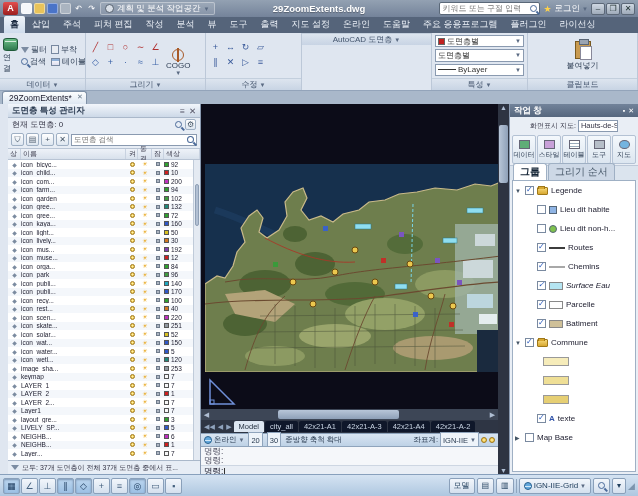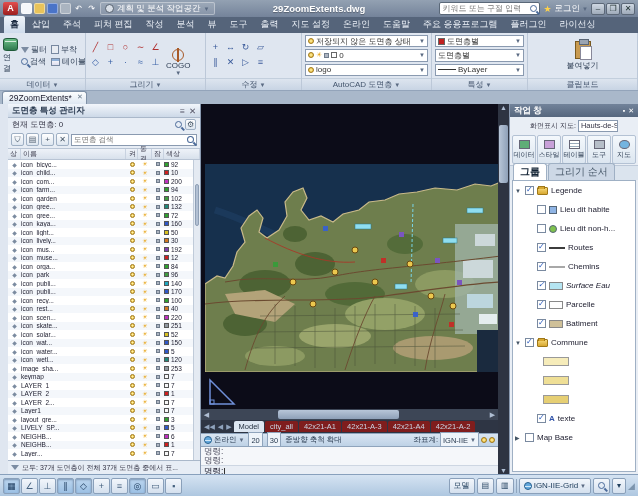--- a/index.html
+++ b/index.html
@@ -110,21 +110,21 @@
   #center { flex:1; display:flex; flex-direction:column; min-width:0; }
   #canvas { flex:1; background:#0c0c18; position:relative; overflow:hidden; }
   #mapimg { position:absolute; left:4px; top:60px; width:296px; height:208px; }
   #ucs { position:absolute; left:6px; bottom:2px; }
   .hscroll { height:11px; background:#3d4656; display:flex; align-items:center; color:#aebdd2; font-size:7px; }
   .scr-btn { width:11px; text-align:center; }
   .hs-track { flex:1; position:relative; height:100%; }
   .hs-thumb { position:absolute; left:24%; width:44%; top:1px; bottom:1px; background:linear-gradient(#b8c6d8,#8ea0b8); border-radius:2px; }
   .ltabs { height:13px; background:#2e3544; display:flex; align-items:center; gap:1px; padding:0 2px; font-size:7.5px; color:#c9d4e3; }
   .ltab-nav { color:#8fa2bc; font-size:7px; padding:0 1px; }
-  .ltab { padding:1px 5px; background:#7f1d1d; border-radius:2px 2px 0 0; white-space:nowrap; }
+  .ltab { padding:1px 5px; background:#0f172a; border-radius:2px 2px 0 0; white-space:nowrap; }
   .ltab.active { background:#dde6f1; color:#1e2a3a; }
   .mstatus { height:13px; background:linear-gradient(#d9e5f2,#bed2e6); border-top:1px solid #8fa4bc; display:flex; align-items:center; gap:4px; padding:0 3px; font-size:7.5px; color:#27394e; white-space:nowrap; }
   .mstatus .grp { display:flex; align-items:center; gap:2px; }
   .i-globe { width:8px; height:8px; border-radius:50%; background:#63a8dd; border:1px solid #2a628f; position:relative; flex:none; }
   .i-globe::after { content:""; position:absolute; left:0; right:0; top:3px; height:1px; background:#cfe8f8; }
   .chipbox { border:1px solid #8fa4bc; background:#eef4fa; padding:0 2px; display:flex; align-items:center; gap:2px; height:17px; }
   .mr { margin-left:auto; }
   #cmd { height:28px; border-top:1px solid #8fa4bc; background:#e9eef5; display:flex; flex-direction:column; font-size:8.5px; }
   .cmd-hist { flex:1; background:#f5f7fa; color:#556; padding:0 3px; line-height:9px; border-bottom:1px solid #cdd6e2; }
   .cmd-line { height:11px; display:flex; align-items:center; padding:0 3px; color:#223; gap:1px; }
@@ -343,42 +343,20 @@
           <div class="gi" style="color: rgb(58, 90, 154);">≡</div>
         </div>
     </div>
     <div class="plabel">
         <span>수정</span>
         <span class="caret">▼</span>
       </div>
   </div>
 
   <div class="panel" style="width:130px">
-    <div class="pbody">
-      <div class="laycol">
-        <div class="dropfield">
-          <span class="i-bulb"></span>
-          <span>저장되지 않은 도면층 상태</span>
-          <span class="caret">▼</span>
-        </div>
-        <div class="dropfield">
-          <span class="i-bulb"></span>
-          <span class="i-sun">☀</span>
-          <span class="i-lock"></span>
-          <span class="sw sw-white"></span>
-          <span>0</span>
-          <span class="caret">▼</span>
-        </div>
-        <div class="dropfield">
-          <span class="i-bulb"></span>
-          <span>logo</span>
-          <span class="caret">▼</span>
-        </div>
-      </div>
-    </div>
     <div class="plabel">
         <span>AutoCAD 도면층</span>
         <span class="caret">▼</span>
       </div>
   </div>
 
   <div class="panel" style="width:96px">
     <div class="pbody">
       <div class="laycol">
         <div class="dropfield">

